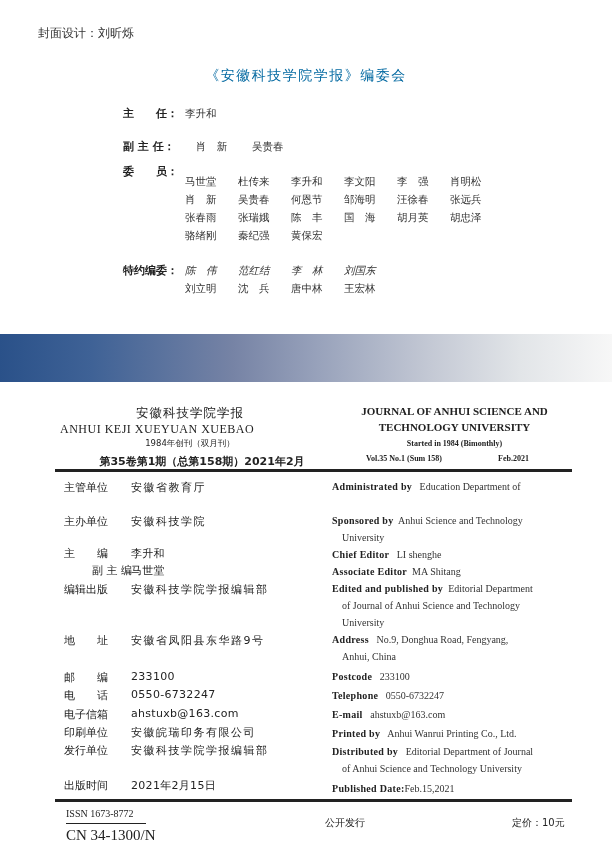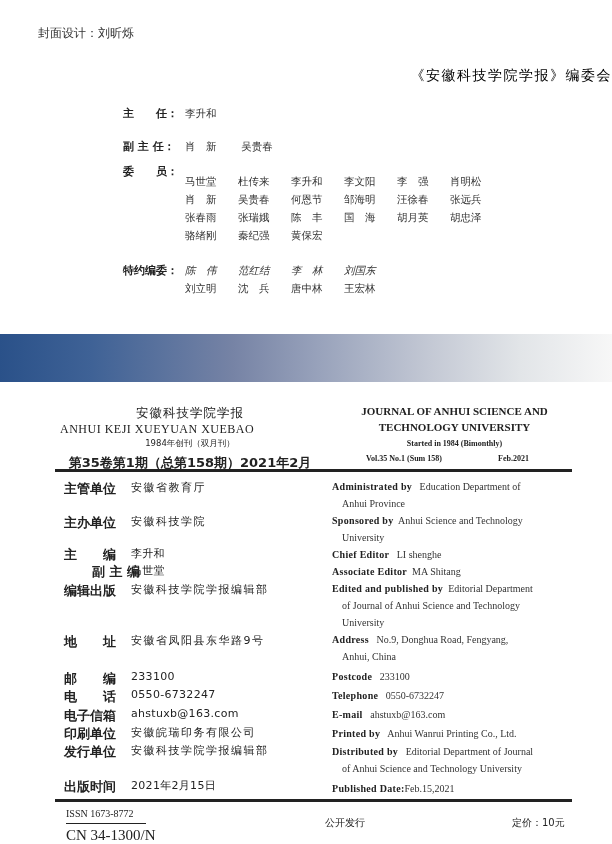--- a/index.html
+++ b/index.html
@@ -1,33 +1,33 @@
 <!DOCTYPE html>
 <html><head>
 <meta charset="utf-8">
 <style>
   html, body { margin:0; padding:0; background:#ffffff; }
   body { width:612px; height:844px; position:relative; overflow:hidden; color:#222; font-family:"DejaVu Serif", serif; }
   .abs { position:absolute; white-space:nowrap; }
   .cover { left:38px; top:25px; font-size:12px; color:#333; }
-  .board-title { left:0; width:612px; top:67px; text-align:right; font-size:14px; font-family:"DejaVu Sans", sans-serif; letter-spacing:1.5px; color:#000000; }
+  .board-title { left:0; width:612px; top:67px; text-align:center; font-size:14px; font-family:"DejaVu Sans", sans-serif; letter-spacing:1.5px; color:#0369a1; }
   .role { font-family:"DejaVu Sans", sans-serif; font-weight:bold; font-size:11px; color:#222; }
   .names { font-size:10.5px; color:#333; }
   .nm { display:inline-block; width:53px; }
   .band { left:0; top:334px; width:612px; height:48px; background:linear-gradient(90deg,#2a5189 0%,#3f6296 15%,#7683a5 38%,#98a2bb 52%,#c3c8d4 70%,#e2e5e8 85%,#f7f7f7 100%); }
   .cn-title { left:60px; width:260px; top:405px; text-align:center; font-size:12.5px; font-family:"DejaVu Sans", sans-serif; letter-spacing:1px; }
   .cn-pinyin { left:60px; width:260px; top:422px; text-align:left; font-size:12px; font-family:"Liberation Serif", serif; letter-spacing:0.5px; }
   .cn-start { left:60px; width:260px; top:438px; text-align:center; font-size:8.5px; font-family:"DejaVu Sans", sans-serif; }
-  .cn-vol { left:60px; width:260px; top:454px; text-align:center; font-size:13px; font-family:"DejaVu Sans", sans-serif; font-weight:bold; }
+  .cn-vol { left:72px; width:260px; top:454px; text-align:center; font-size:11px; font-family:"DejaVu Sans", sans-serif; font-weight:bold; }
   .en-title { left:322px; width:265px; top:403px; text-align:center; font-size:11px; font-weight:bold; font-family:"Liberation Serif", serif; line-height:16px; white-space:normal; }
   .en-start { left:322px; width:265px; top:439px; text-align:center; font-size:8px; font-weight:bold; font-family:"Liberation Serif", serif; }
   .en-vol { left:366px; top:454px; font-size:8px; font-weight:bold; font-family:"Liberation Serif", serif; }
   .en-date { left:486px; top:454px; font-size:8px; font-weight:bold; font-family:"Liberation Serif", serif;margin-left:12px; }
   .rule { left:55px; width:517px; height:3px; background:#222; }
-  .lbl { left:64px; font-size:13px; font-weight:bold; font-family:"DejaVu Sans", sans-serif; }
+  .lbl { left:64px; font-size:11px; font-weight:normal; font-family:"DejaVu Sans", sans-serif; }
   .val { left:131px; font-size:11px; font-family:"DejaVu Sans", sans-serif; letter-spacing:1.5px; color:#222; }
   .val.tight { letter-spacing:0.3px; }
   .en { left:332px; font-size:10px; font-family:"Liberation Serif", serif; color:#333; line-height:17px; white-space:normal; width:245px; }
   .en b { color:#222; letter-spacing:0.3px; }
   .en .cont { padding-left:10px; display:block; }
   .issn { left:66px; top:808px; font-size:10px; font-family:"Liberation Serif", serif; }
   .issn-line { left:66px; top:823px; width:80px; height:1px; background:#222; }
   .cn-no { left:66px; top:827px; font-size:15px; font-family:"Liberation Serif", serif; }
   .public { left:325px; top:816px; font-size:10px; font-family:"DejaVu Sans", sans-serif; }
   .price { left:512px; top:816px; font-size:10px; font-family:"DejaVu Sans", sans-serif; }
@@ -36,21 +36,21 @@
 <body>
 
 <div class="abs cover">封面设计：刘昕烁</div>
 
 <div class="abs board-title">《安徽科技学院学报》编委会</div>
 
 <div class="abs role" style="left:123px;top:106px;">主　　任：</div>
 <div class="abs names" style="left:185px;top:107px;">李升和</div>
 
 <div class="abs role" style="left:123px;top:139px;">副 主 任：</div>
-<div class="abs names" style="left:185px;top:140px;">
+<div class="abs names" style="left:185px;top:140px;text-align:center;">
   <span class="nm">肖　新</span>
   <span class="nm">吴贵春</span>
 </div>
 
 <div class="abs role" style="left:123px;top:164px;">委　　员：</div>
 <div class="abs names" style="left:185px;top:175px;">
   <span class="nm">马世堂</span><span class="nm">杜传来</span><span class="nm">李升和</span><span class="nm">李文阳</span><span class="nm">李　强</span><span class="nm">肖明松</span>
 </div>
 <div class="abs names" style="left:185px;top:193px;">
   <span class="nm">肖　新</span><span class="nm">吴贵春</span><span class="nm">何恩节</span><span class="nm">邹海明</span><span class="nm">汪徐春</span><span class="nm">张远兵</span>
@@ -104,21 +104,20 @@
 <div class="abs val tight" style="top:707px;">ahstuxb@163.com</div>
 <div class="abs lbl" style="top:725px;">印刷单位</div>
 <div class="abs val" style="top:725px;">安徽皖瑞印务有限公司</div>
 <div class="abs lbl" style="top:743px;">发行单位</div>
 <div class="abs val" style="top:743px;">安徽科技学院学报编辑部</div>
 <div class="abs lbl" style="top:778px;">出版时间</div>
 <div class="abs val tight" style="top:778px;">2021年2月15日</div>
 
 <div class="abs en" style="top:478px;">
   <b>Administrated by</b>&nbsp;&nbsp; <span>Education Department of</span>
-  <span class="cont">Anhui  Province</span>
 </div>
 <div class="abs en" style="top:512px;">
   <b>Sponsored by</b>&nbsp; <span>Anhui Science and Technology</span>
   <span class="cont">University</span>
 </div>
 <div class="abs en" style="top:546px;">
   <b>Chief Editor</b>&nbsp;&nbsp; <span>LI  shenghe</span>
 </div>
 <div class="abs en" style="top:563px;">
   <b>Associate Editor</b>&nbsp; <span>MA Shitang</span>

